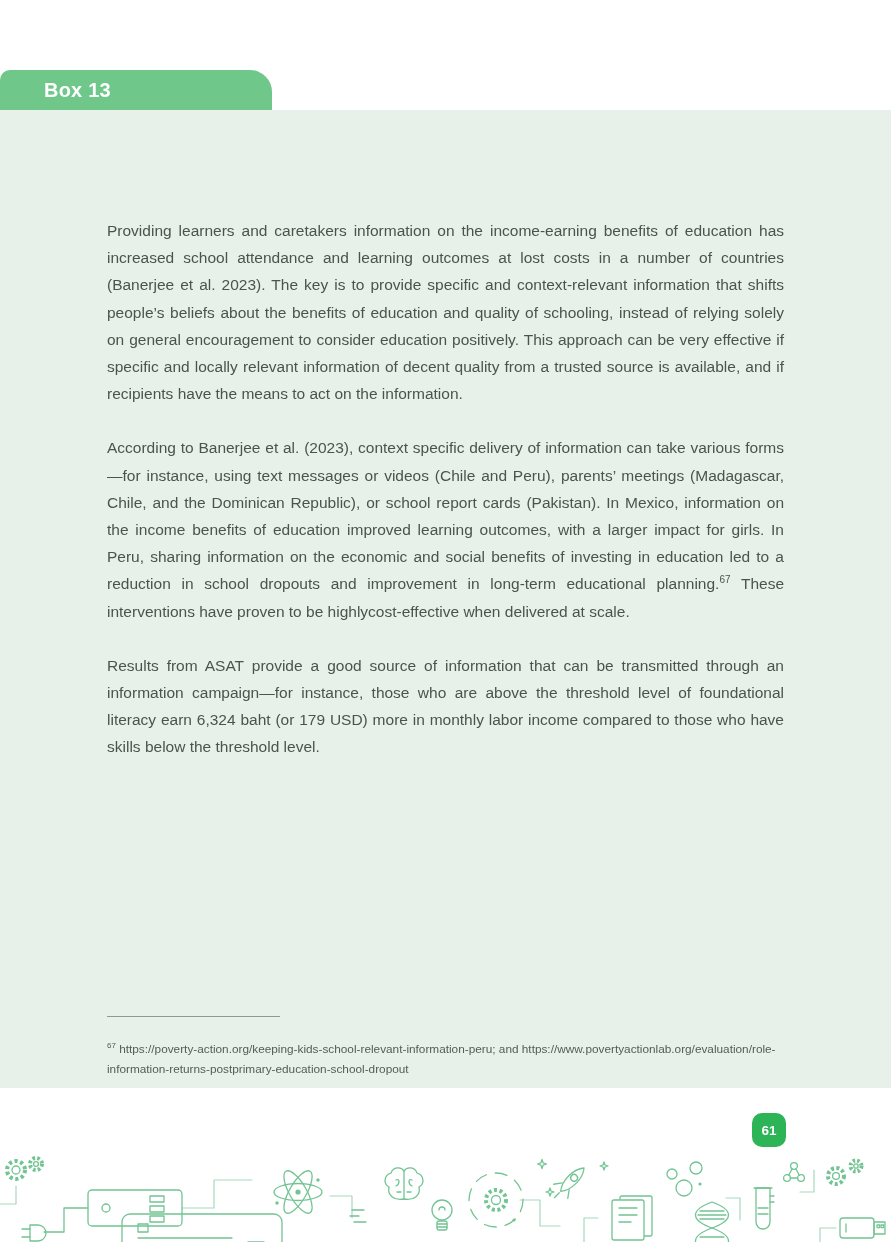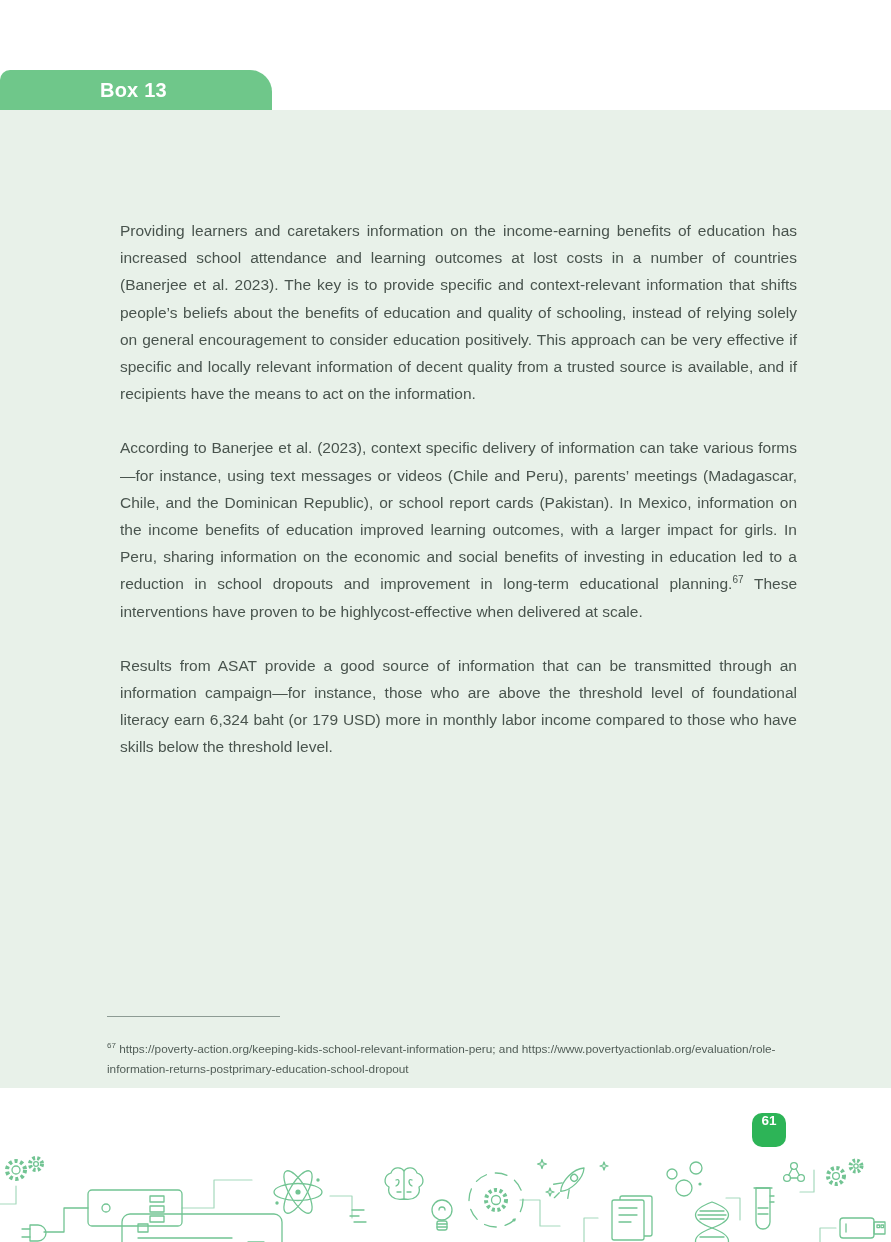--- a/index.html
+++ b/index.html
@@ -11,21 +11,21 @@
     overflow: hidden;
   }
   .page { position: absolute; inset: 0; width: 891px; height: 1242px; }
 
   .box-tab {
     position: absolute; left: 0; top: 70px;
     width: 272px; height: 40px;
     background: #6fc78a;
     border-radius: 10px 22px 0 0;
     box-sizing: border-box;
-    padding-left: 100px;
+    padding-left: 44px;
     color: #ffffff;
     font-size: 20px; font-weight: bold;
     line-height: 40px;
     letter-spacing: 0.2px;
   }
 
   .panel {
     position: absolute; left: 0; top: 110px;
     width: 891px; height: 978px;
     background: #e8f1e9;
@@ -33,21 +33,21 @@
 
   .title {
     position: absolute; left: 107px; top: 139px;
     width: 645px;
     color: #f15e5e;
     font-size: 19.5px; font-weight: bold;
     line-height: 27px;
   }
 
   .body-copy {
-    position: absolute; left: 120px; top: 217px;
+    position: absolute; left: 107px; top: 217px;
     width: 677px;
     color: #49544e;
     font-size: 15.5px;
     line-height: 27.2px;
     text-align: justify;
   }
   .body-copy p { margin: 0 0 27px 0; }
   .body-copy sup { font-size: 10px; line-height: 0; }
 
   .footnote-rule {
@@ -64,21 +64,21 @@
   }
   .footnote sup { font-size: 8px; }
 
   .page-badge {
     position: absolute; left: 752px; top: 1113px;
     width: 34px; height: 34px;
     background: #2db457;
     border-radius: 10px;
     color: #ffffff;
     font-size: 13.5px; font-weight: bold;
-    display: flex; justify-content: center;
+    display: flex; align-items: center; justify-content: center;
   }
 
   .footer-art {
     position: absolute; left: 0; bottom: 0;
     width: 891px; height: 86px;
   }
   .footer-art svg { display: block; }
   .ln  { fill: none; stroke: #72c493; stroke-width: 1.3; stroke-linecap: round; stroke-linejoin: round; }
   .ln2 { fill: none; stroke: #a6d9bd; stroke-width: 1.2; stroke-linecap: round; stroke-linejoin: round; }
   .teeth { fill: none; stroke: #72c493; stroke-width: 4; }

